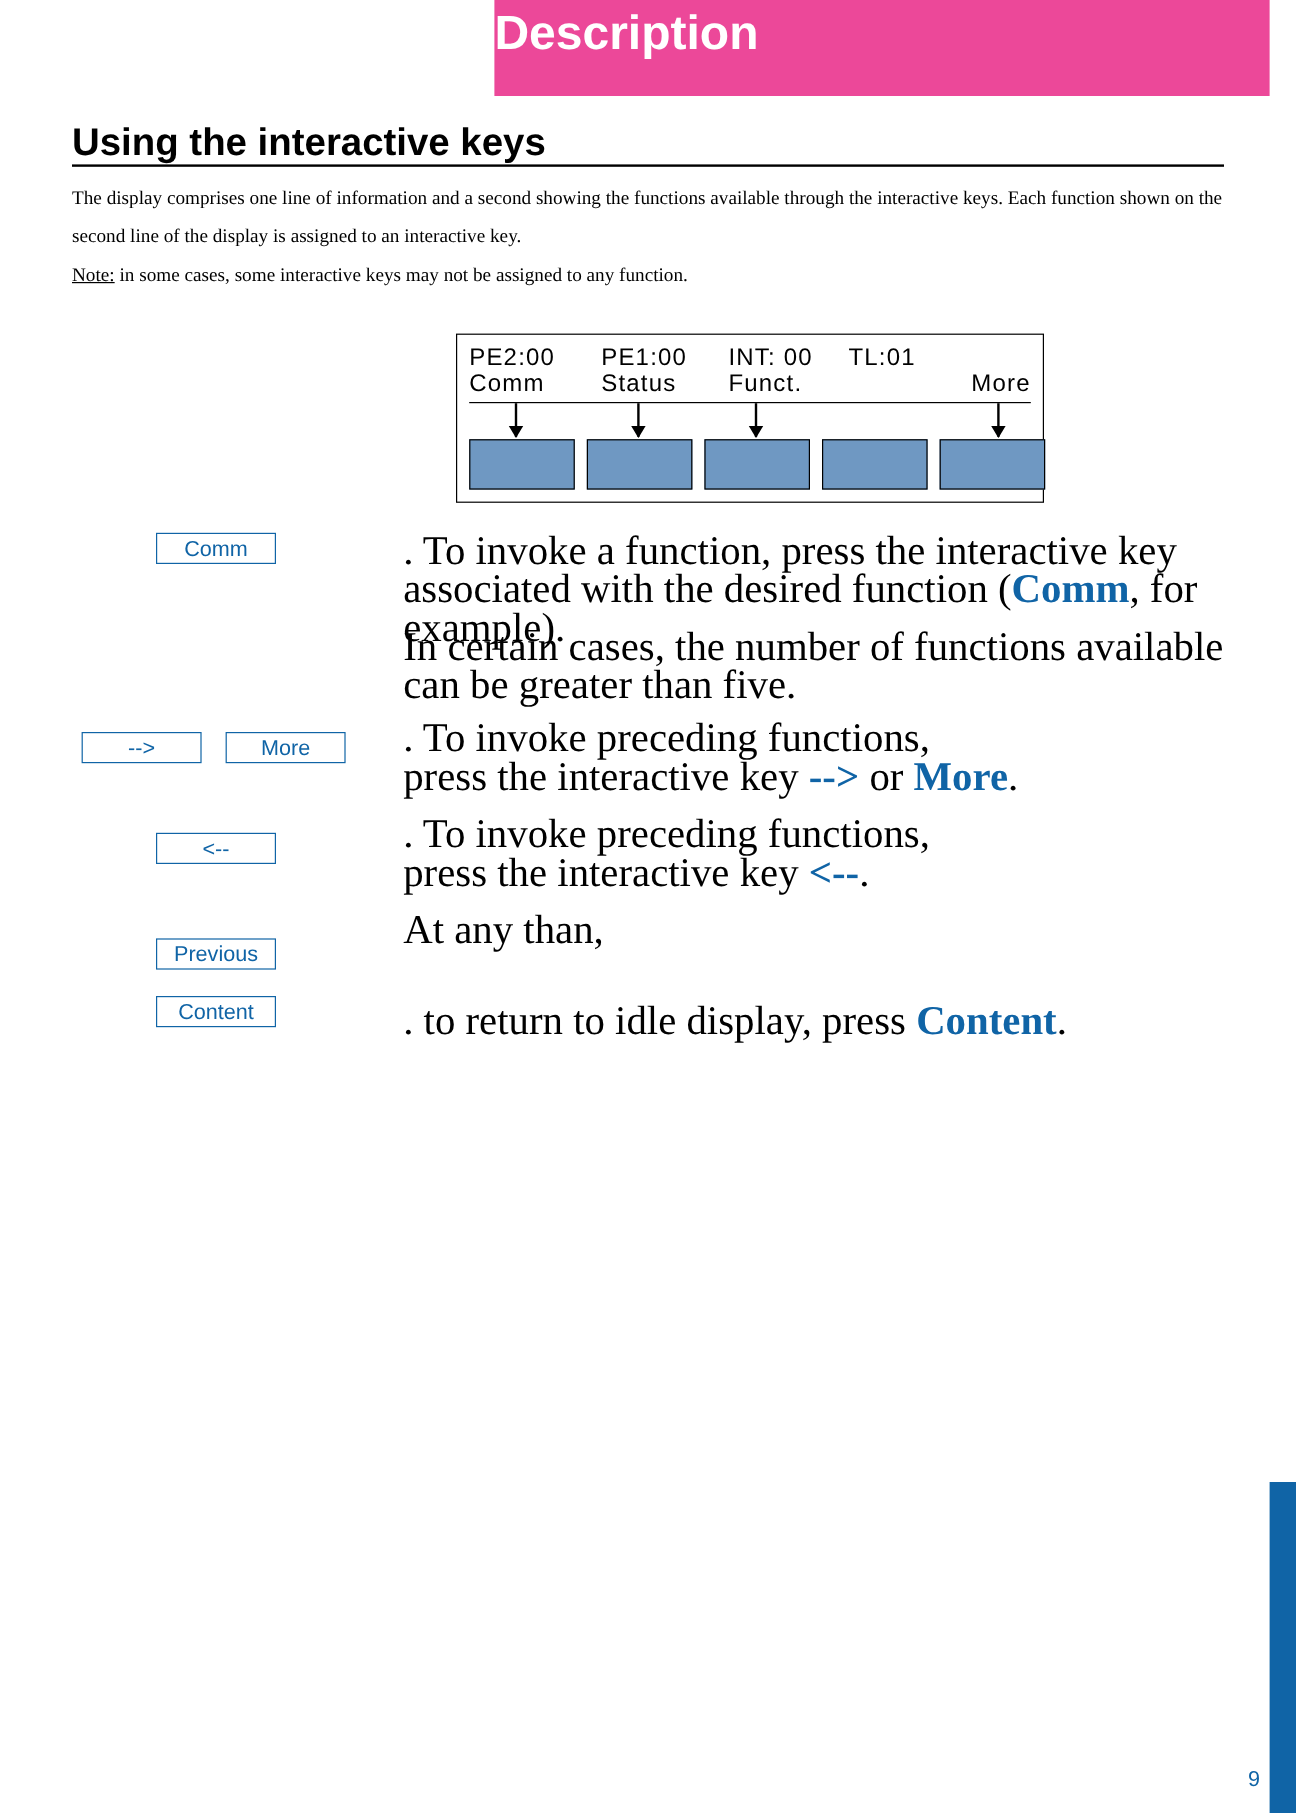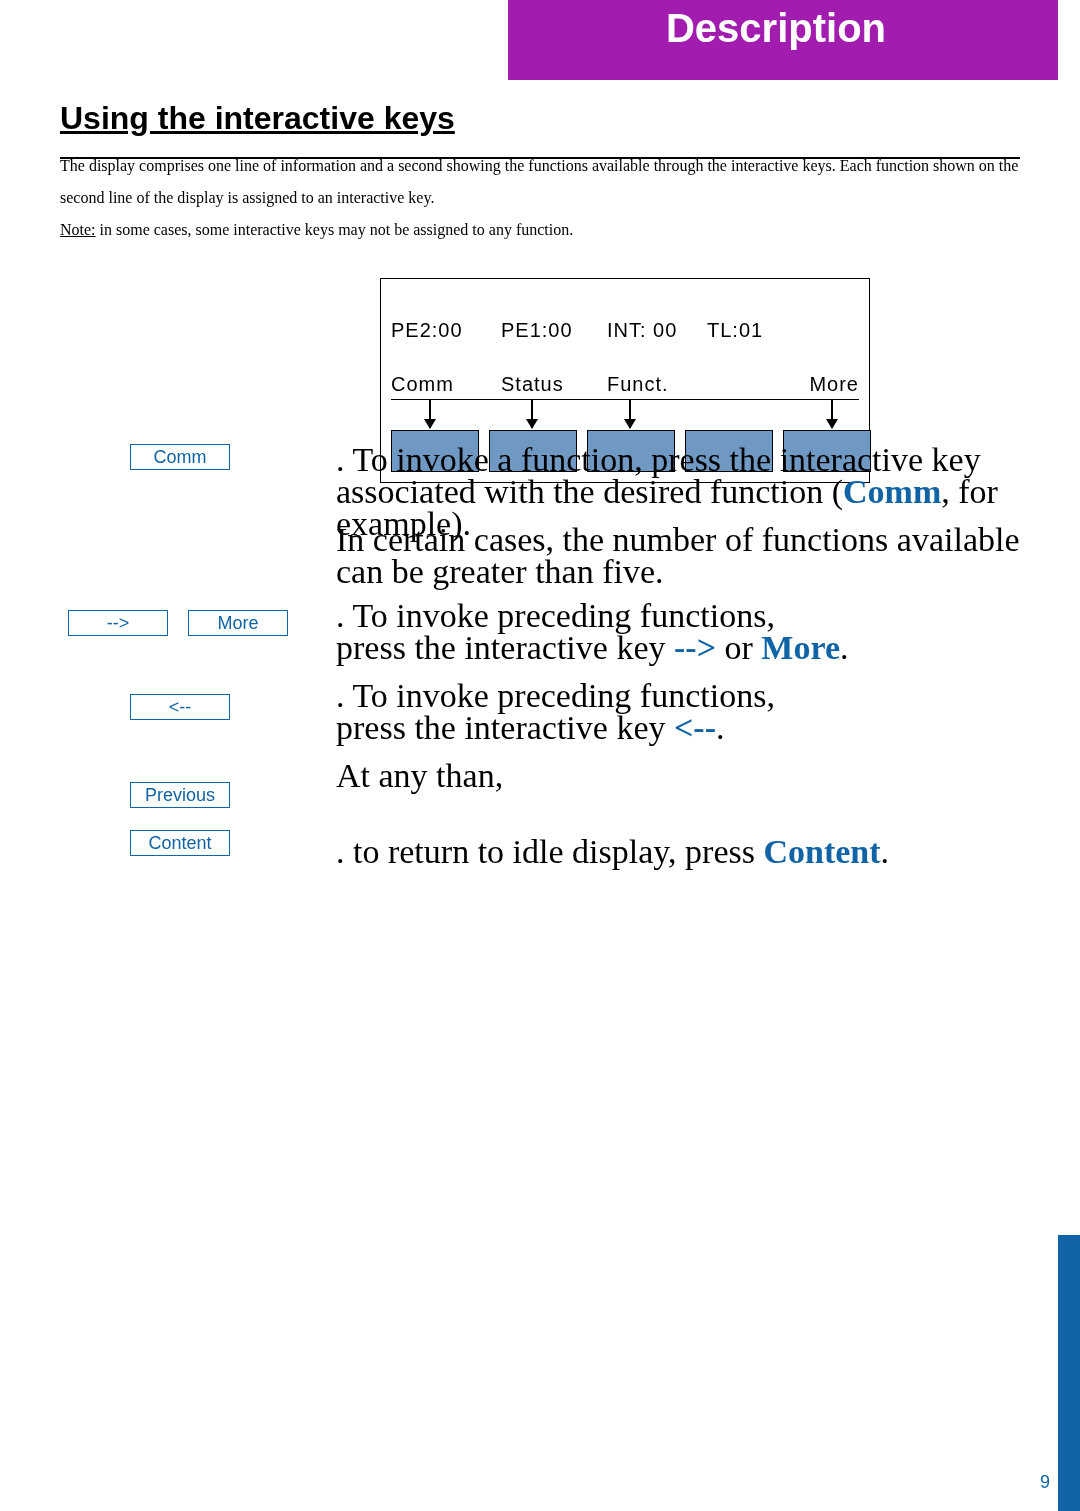--- a/index.html
+++ b/index.html
@@ -21,45 +21,44 @@
     position: absolute;
     top: 0;
     left: 280px;
     right: 22px;
     height: 80px;
   }
   .header-tab .blue-block {
     position: absolute;
     right: 0;
     top: 0;
-    width: 550px;
+    width: 646px;
     height: 80px;
-    background: #a21caf;
+    background: #ec4899;
     color: #fff;
     font-family: Arial, Helvetica, sans-serif;
     font-weight: bold;
     font-size: 40px;
-    text-align: center;
+    text-align: left;
     line-height: 56px;
     padding-right: 14px;
     box-sizing: border-box;
   }
 
   
   .section-heading {
     position: absolute;
     top: 100px;
     left: 60px;
     right: 60px;
     font-family: Arial, Helvetica, sans-serif;
     font-weight: bold;
     font-size: 32px;
-    padding-bottom: 20px;
+    padding-bottom: 0;
     border-bottom: 2px solid #000;
-    text-decoration: underline;
   }
 
   
   .intro {
     position: absolute;
     top: 150px;
     left: 60px;
     right: 60px;
     font-size: 16px;
     line-height: 32px;
@@ -82,21 +81,21 @@
     font-size: 20px;
     letter-spacing: 1px;
     line-height: 22px;
     color: #000;
   }
   .display-line {
     display: flex;
     align-items: flex-end;
   }
   .display-cell-a { width: 110px; }
-  .display-cell-b { width: 106px; margin-top: 32px; }
+  .display-cell-b { width: 106px; }
   .display-cell-c { width: 100px; }
   .display-cell-d { flex: 1; }
   .display-cell-more { width: 60px; text-align: right; }
   .hr-thin { border-top: 1px solid #000; margin-top: 4px; }
 
   
   .keys-row {
     position: relative;
     height: 78px;
     margin-top: 0;

